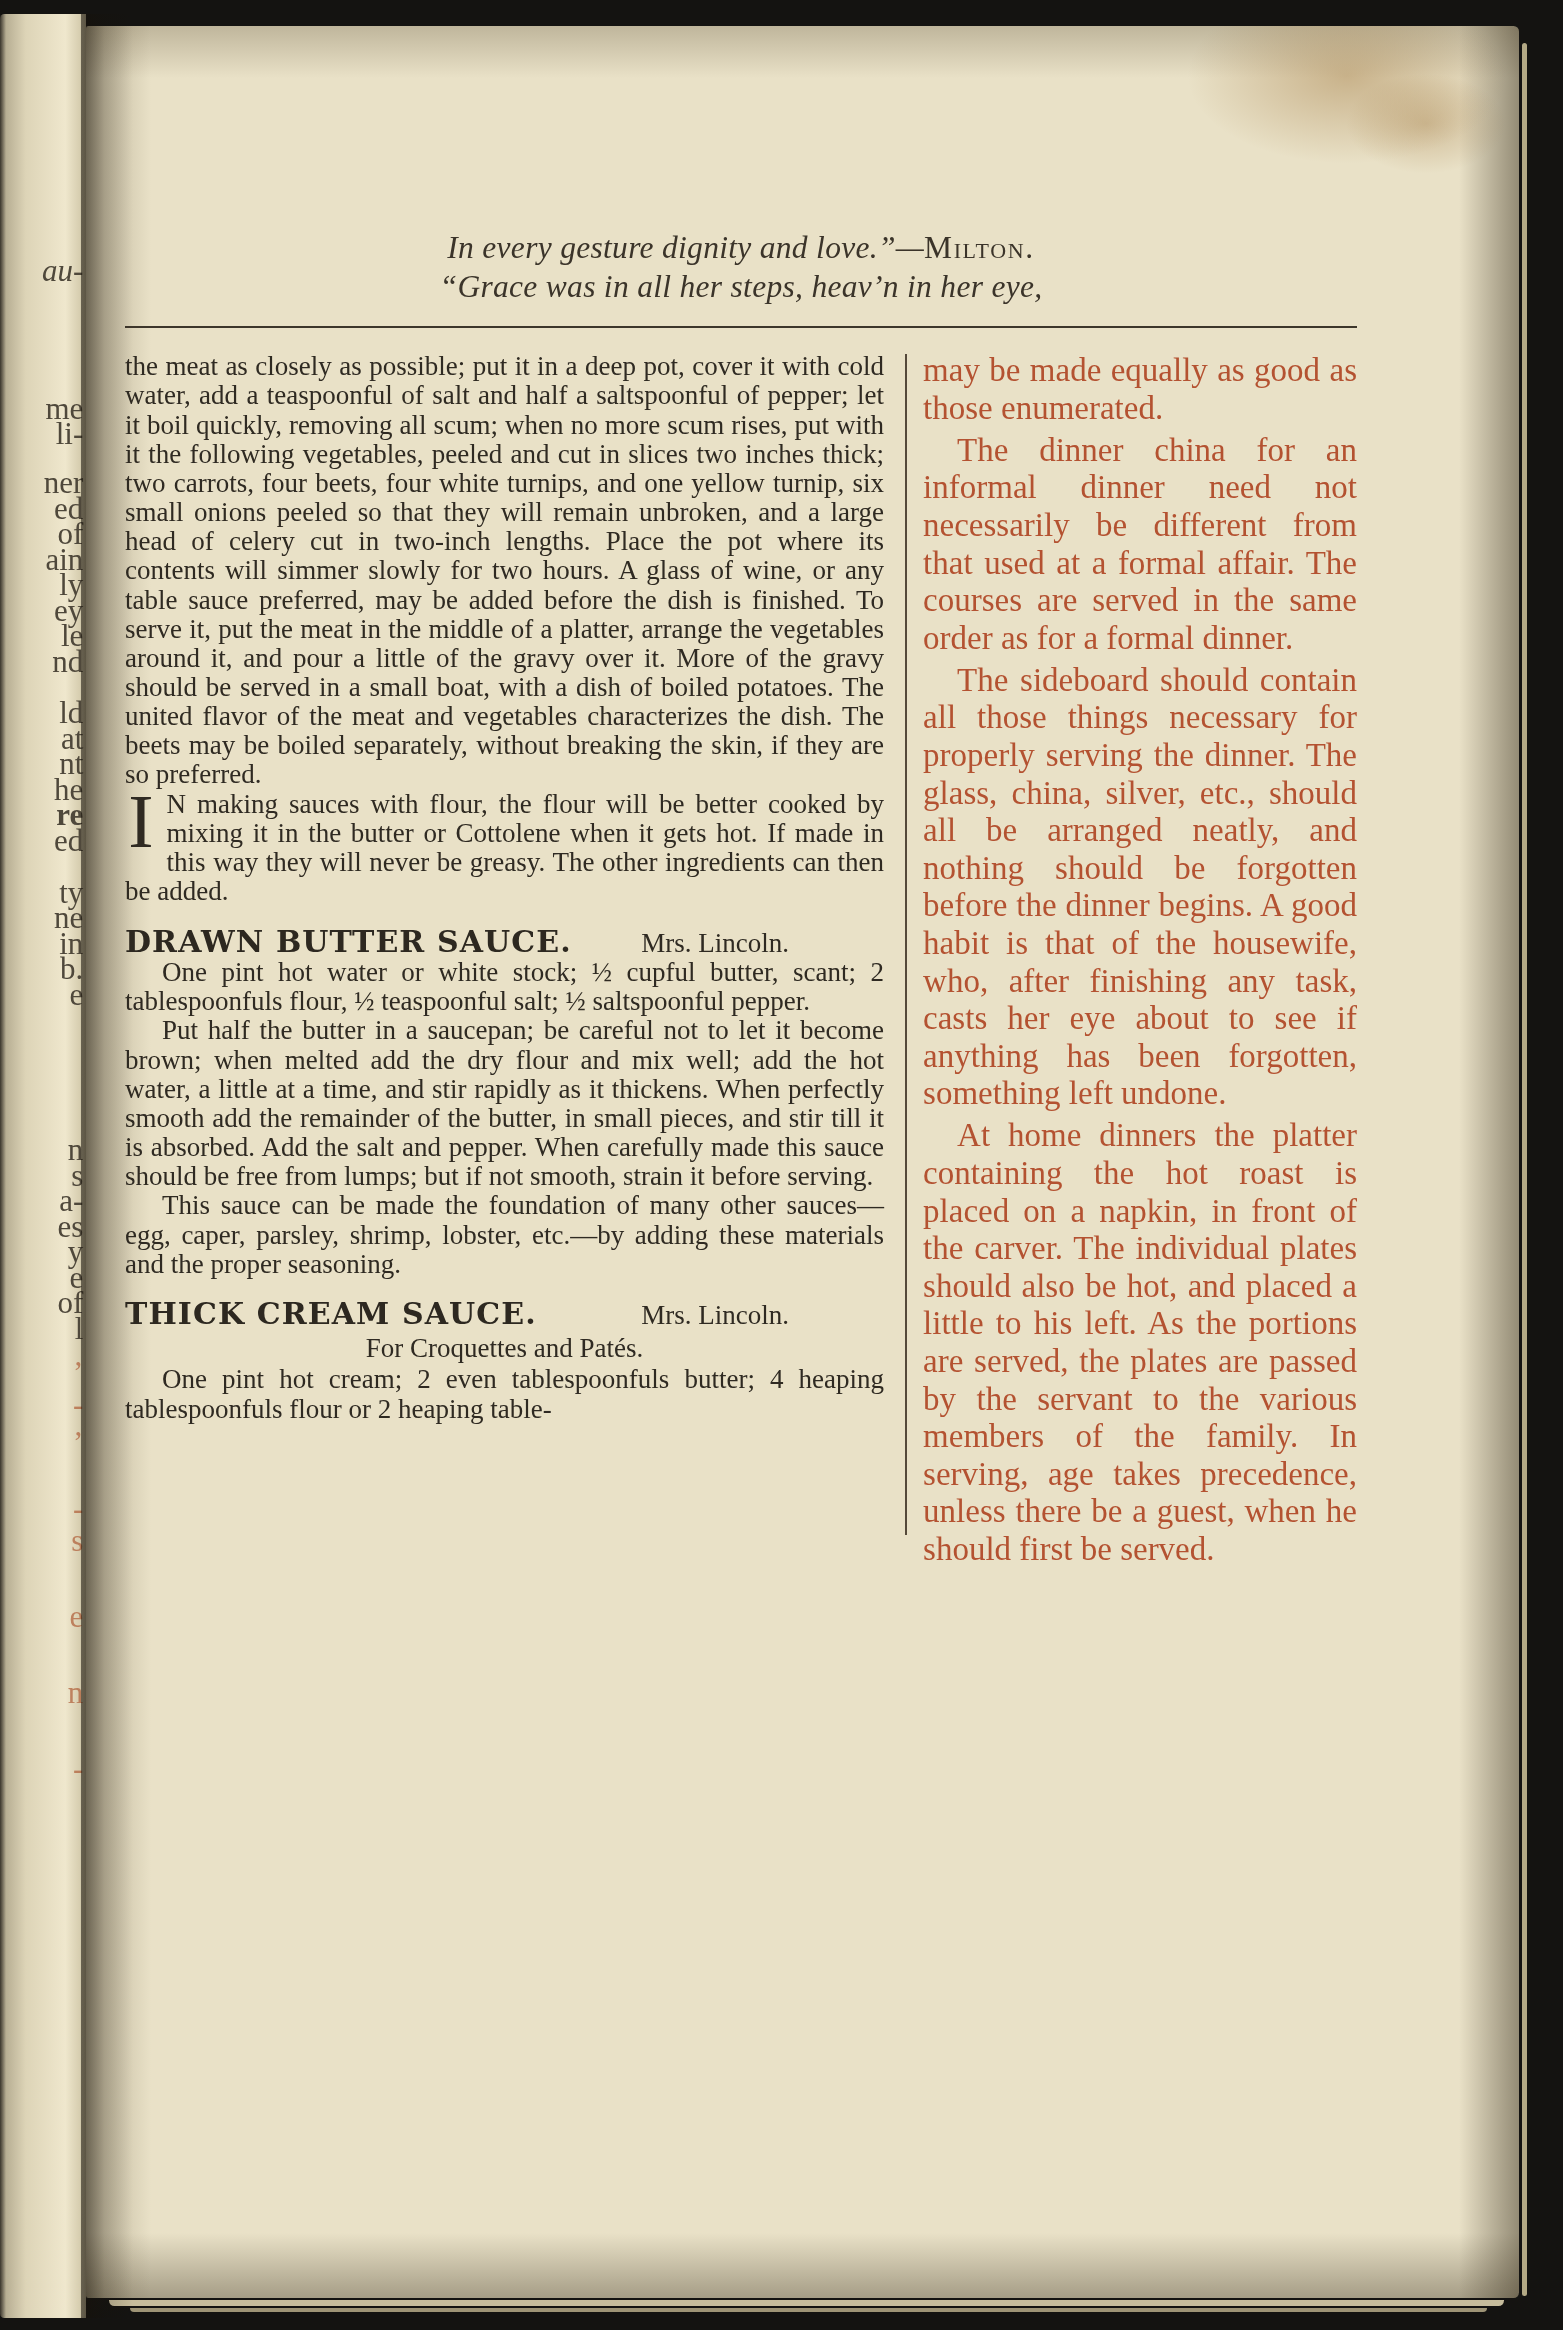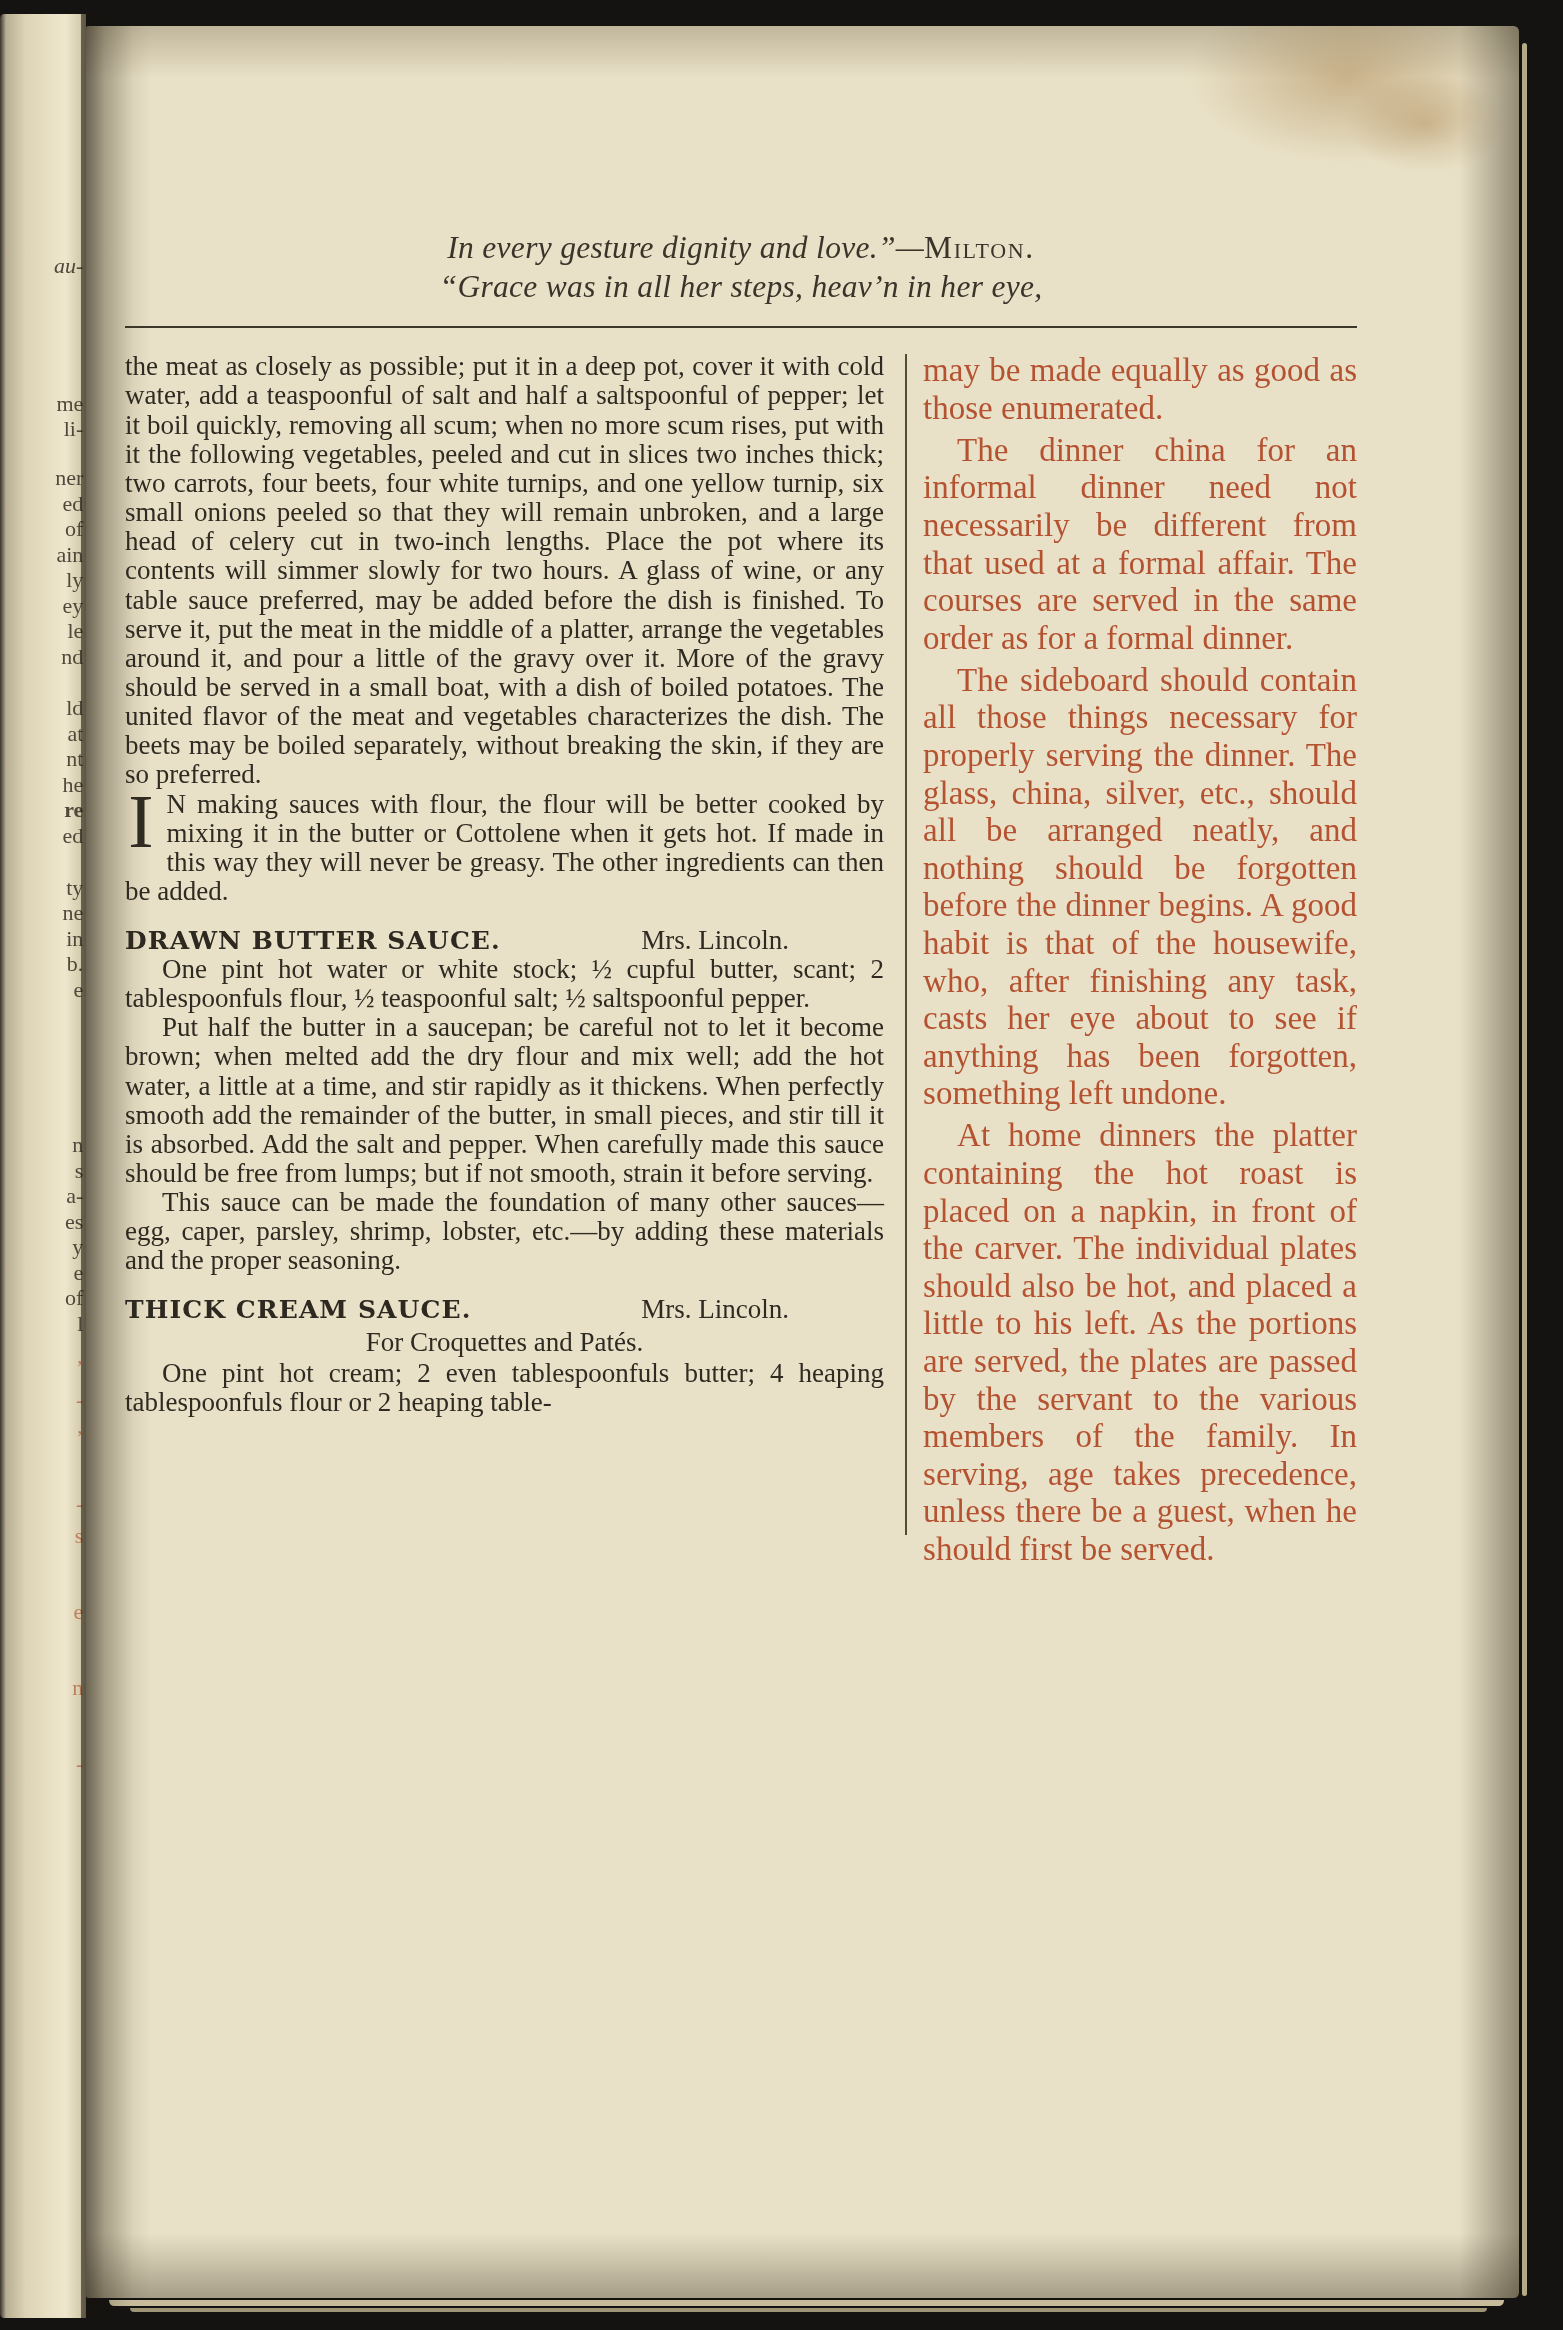--- a/index.html
+++ b/index.html
@@ -9,21 +9,21 @@
     background:#141311;
     overflow:hidden;
     font-family:"Liberation Serif", serif;
   }
   
   .facing-edge{
     position:absolute;left:0;top:14px;width:86px;height:2304px;
     background:linear-gradient(90deg,#3a352c 0%,#b7ae93 7%,#ddd4b7 30%,#efe7cd 76%,#d6cdaf 93%,#9a9178 100%);
     border-radius:4.3px 0 0 4.3px;
   }
-  .frag-wrap{position:absolute;inset:0;overflow:hidden;font-size:22px;color:#4f483b;}
+  .frag-wrap{position:absolute;inset:0;overflow:hidden;font-size:31px;color:#4f483b;}
   .frag{position:absolute;right:2.7px;white-space:nowrap;line-height:1;}
   .frag.red{color:#b2643f;opacity:.75;}
   .frag.it{font-style:italic;}
   
   .crease{
     position:absolute;left:81px;top:14px;width:52px;height:2304px;z-index:3;
     background:linear-gradient(90deg,rgba(22,17,9,.55) 0%,rgba(22,17,9,.18) 45%,rgba(22,17,9,0) 100%);
     pointer-events:none;
   }
   
@@ -52,21 +52,21 @@
   .col-left p{margin:0;text-indent:37px;}
   .col-left p.noindent{text-indent:0;}
   .divider{width:2.2px;background:var(--divider,#55493a);margin:2.2px 16.3px 38px 20.6px;}
   .col-right{flex:1;font-size:33px;line-height:1.14;text-align:justify;color:var(--accent,#b45231);}
   .col-right p{margin:0 0 4.3px 0;text-indent:34px;}
   .col-right p.noindent{text-indent:0;}
   .section-heading{font-size:47px;font-weight:normal;letter-spacing:1.6px;word-spacing:7.6px;color:#342d23;margin:33px 0 22px 0;line-height:1;}
   .intro{margin-top:0;}
   .dropcap{float:left;font-size:76px;line-height:55px;padding:4.3px 13px 0 3.3px;color:var(--ink,#2f2a22);}
   .recipe-head{display:flex;align-items:baseline;margin-top:19.5px;}
-  .recipe-title{font-family:"DejaVu Serif",serif;font-weight:700;font-size:25px;letter-spacing:1.1px;color:#2d2820;}
+  .recipe-title{font-family:"DejaVu Serif",serif;font-weight:700;font-size:30px;letter-spacing:1.1px;color:#2d2820;}
   .recipe-attribution{margin-left:auto;margin-right:95px;font-size:27px;color:var(--ink,#2f2a22);}
   .recipe-subtitle{text-align:center !important;text-indent:0 !important;margin:3.3px 0 2.2px 0 !important;}
   .page-number{position:absolute;left:0;top:2141px;width:1232px;text-align:center;font-size:25px;font-weight:700;letter-spacing:1.1px;color:#37302a;}
 </style>
 </head>
 <body>
 
 <div class="facing-edge">
   <div class="frag-wrap">
       <span class="frag it" style="top: 241px;">au-</span>

